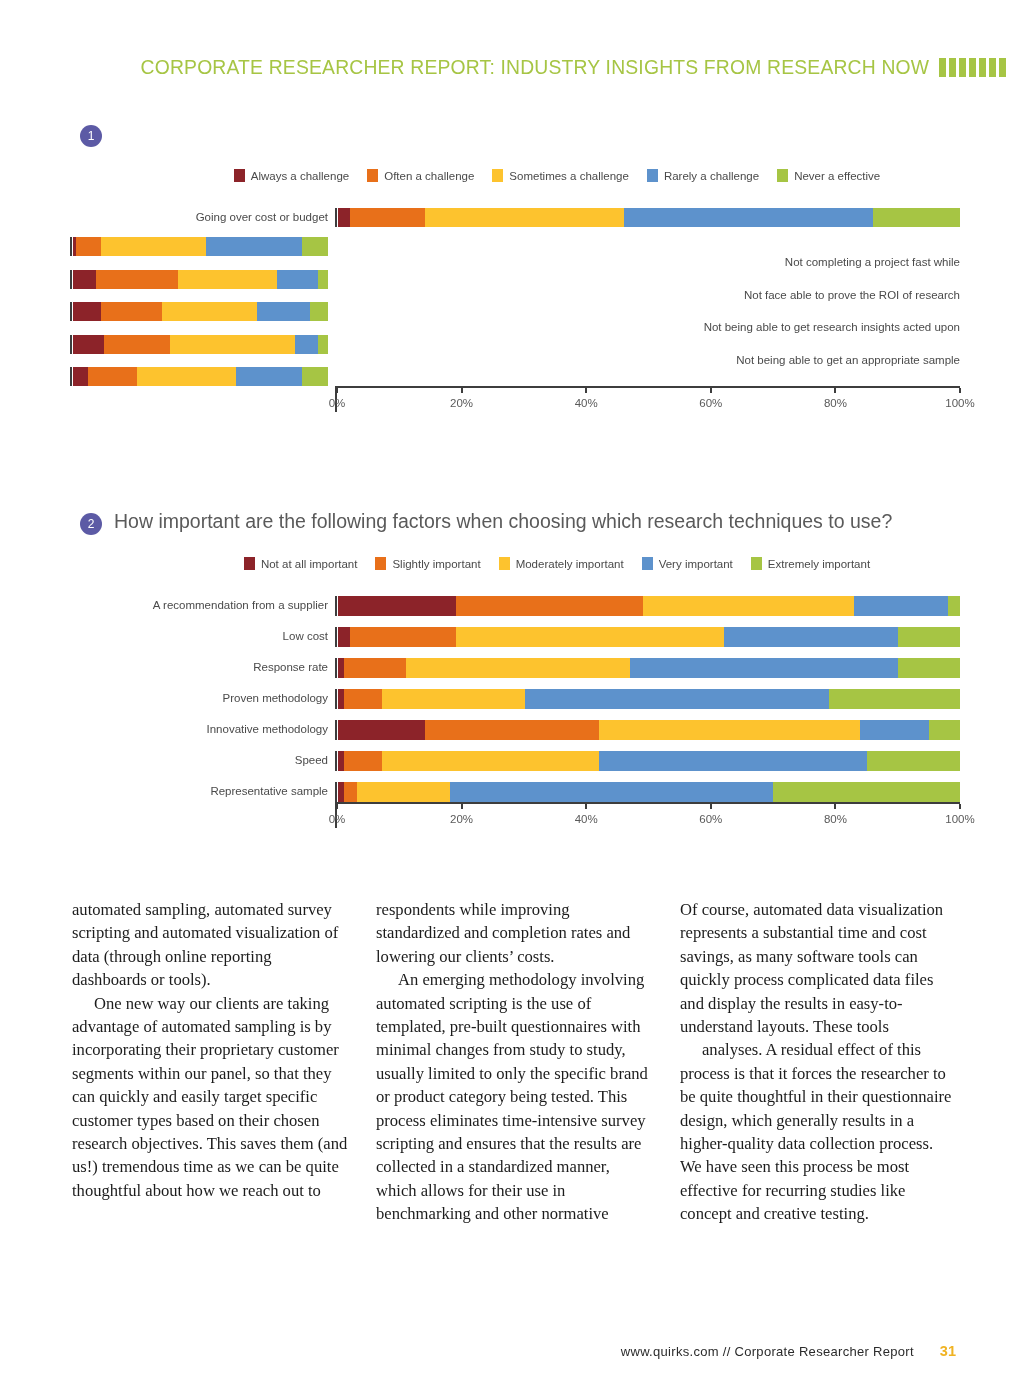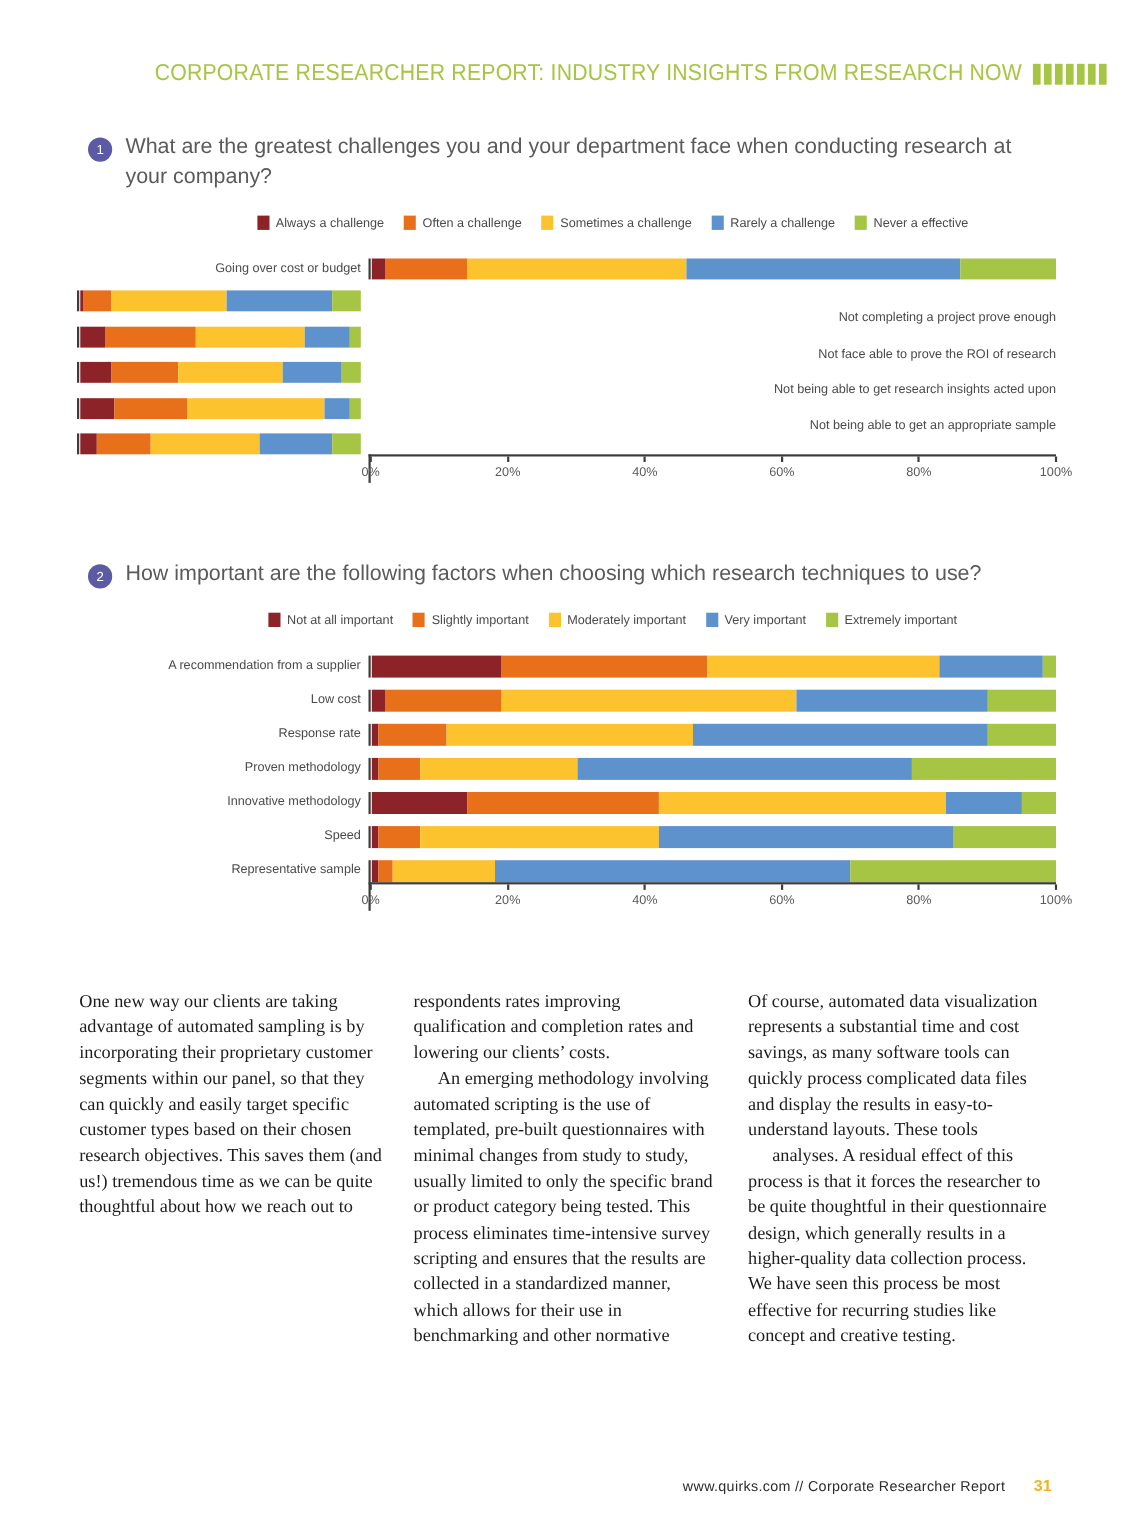--- a/index.html
+++ b/index.html
@@ -230,21 +230,20 @@
       <i style="background: rgb(166, 197, 68);"></i>
       <i style="background: rgb(166, 197, 68);"></i>
       <i style="background: rgb(166, 197, 68);"></i>
       <i style="background: rgb(166, 197, 68);"></i>
     </div>
 </div>
 
 <div class="q-block" id="q1-block">
   <div class="q-head">
     <div class="q-num">1</div>
-    <div class="q-text">What are the greatest challenges you and your department face when conducting research at your company?</div>
   </div>
   <div class="legend">
       <div class="legend-item">
         <span class="legend-swatch" style="background: rgb(140, 35, 41);"></span>
         <span>Always a challenge</span>
       </div>
       <div class="legend-item">
         <span class="legend-swatch" style="background: rgb(232, 112, 26);"></span>
         <span>Often a challenge</span>
       </div>
@@ -279,21 +278,21 @@
           <div class="bar">
             <div class="seg" style="background: rgb(140, 35, 41); width: 1%;"></div>
             <div class="seg" style="background: rgb(232, 112, 26); width: 10%;"></div>
             <div class="seg" style="background: rgb(253, 195, 46); width: 41%;"></div>
             <div class="seg" style="background: rgb(93, 146, 204); width: 38%;"></div>
             <div class="seg" style="background: rgb(166, 197, 68); width: 10%;"></div>
           </div>
         </div>
         <div class="row-spacer"></div>
         <div class="row-spacer"></div>
-        <div class="cat-label">Not completing a project prove enough</div>
+        <div class="cat-label">Not completing a project fast while</div>
         <div class="bar-cell">
           <div class="bar">
             <div class="seg" style="background: rgb(140, 35, 41); width: 9%;"></div>
             <div class="seg" style="background: rgb(232, 112, 26); width: 32%;"></div>
             <div class="seg" style="background: rgb(253, 195, 46); width: 39%;"></div>
             <div class="seg" style="background: rgb(93, 146, 204); width: 16%;"></div>
             <div class="seg" style="background: rgb(166, 197, 68); width: 4%;"></div>
           </div>
         </div>
         <div class="row-spacer"></div>
@@ -480,24 +479,25 @@
           <div class="tick-label" style="left: 80%;">80%</div>
           <div class="tick" style="left: calc(100% - 1px);"></div>
           <div class="tick-label" style="left: 100%;">100%</div>
         </div>
     </div>
   </div>
 </div>
 
 <div class="body-columns">
   <div class="col">
+      <p>automated sampling, automated survey scripting and automated visualization of data (through online reporting dashboards or tools).</p>
       <p>One new way our clients are taking advantage of automated sampling is by incorporating their proprietary customer segments within our panel, so that they can quickly and easily target specific customer types based on their chosen research objectives. This saves them (and us!) tremendous time as we can be quite thoughtful about how we reach out to</p>
     </div>
   <div class="col">
-      <p>respondents rates improving qualification and completion rates and lowering our clients’ costs.</p>
+      <p>respondents while improving standardized and completion rates and lowering our clients’ costs.</p>
       <p>An emerging methodology involving automated scripting is the use of templated, pre-built questionnaires with minimal changes from study to study, usually limited to only the specific brand or product category being tested. This process eliminates time-intensive survey scripting and ensures that the results are collected in a standardized manner, which allows for their use in benchmarking and other normative</p>
     </div>
   <div class="col">
       <p>Of course, automated data visualization represents a substantial time and cost savings, as many software tools can quickly process complicated data files and display the results in easy-to-understand layouts. These tools</p>
       <p>analyses. A residual effect of this process is that it forces the researcher to be quite thoughtful in their questionnaire design, which generally results in a higher-quality data collection process. We have seen this process be most effective for recurring studies like concept and creative testing.</p>
     </div>
 </div>
 
 <div class="footer">
   <div class="footer-text">www.quirks.com  //  Corporate Researcher Report</div>

